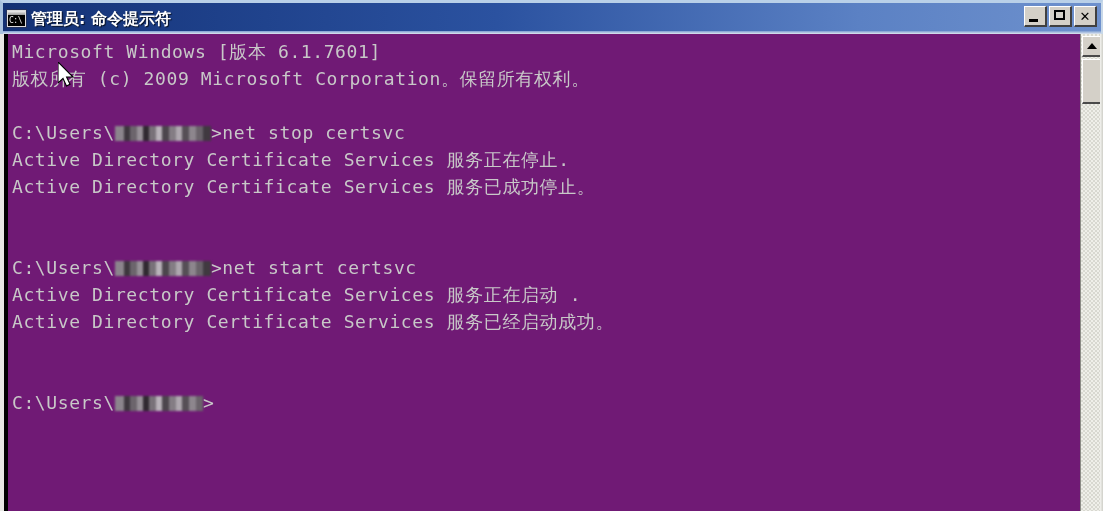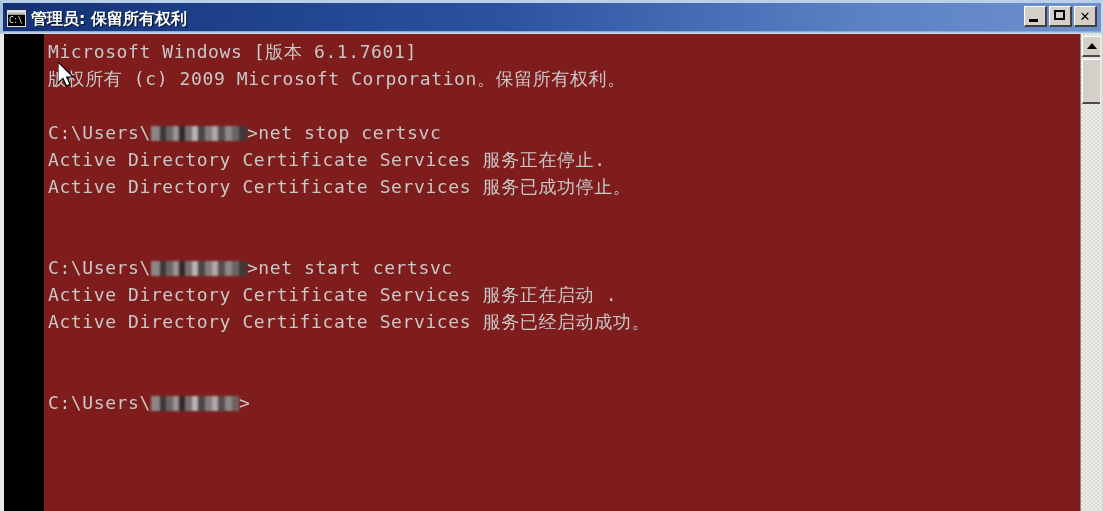--- a/index.html
+++ b/index.html
@@ -152,22 +152,21 @@
     border-image: linear-gradient(to right, #e8e8e4 0%, #c0c0bc 40%, #6e6e6a 100%) 1;
     overflow: hidden;
   }
 
   #console-inner {
     position: absolute;
     left: 4px;
     top: 0;
     right: 0;
     bottom: 0;
-    background: #7f1d1d;
-    margin-left: 36px;
+    background: #701a75;
   }
 
   #term-text {
     position: absolute;
     left: 4px;
     top: 4px;
     font-family: "DejaVu Sans Mono", "Liberation Mono", monospace;
     font-size: 18px;
     line-height: 27px;
     color: #c8c8c8;
@@ -274,21 +273,21 @@
 </head>
 <body>
 
 <div id="window">
 
   <div id="titlebar">
     <div class="cmd-icon">
       <div class="bar"></div>
       <div class="txt">C:\</div>
     </div>
-    <div id="title-text">管理员: 保留所有权利</div>
+    <div id="title-text">管理员: 命令提示符</div>
 
     <div id="window-controls">
       <div class="winbtn">
         <div class="min-glyph"></div>
       </div>
       <div class="winbtn">
         <div class="max-glyph"></div>
       </div>
       <div class="winbtn">
         <div class="glyph">✕</div>

